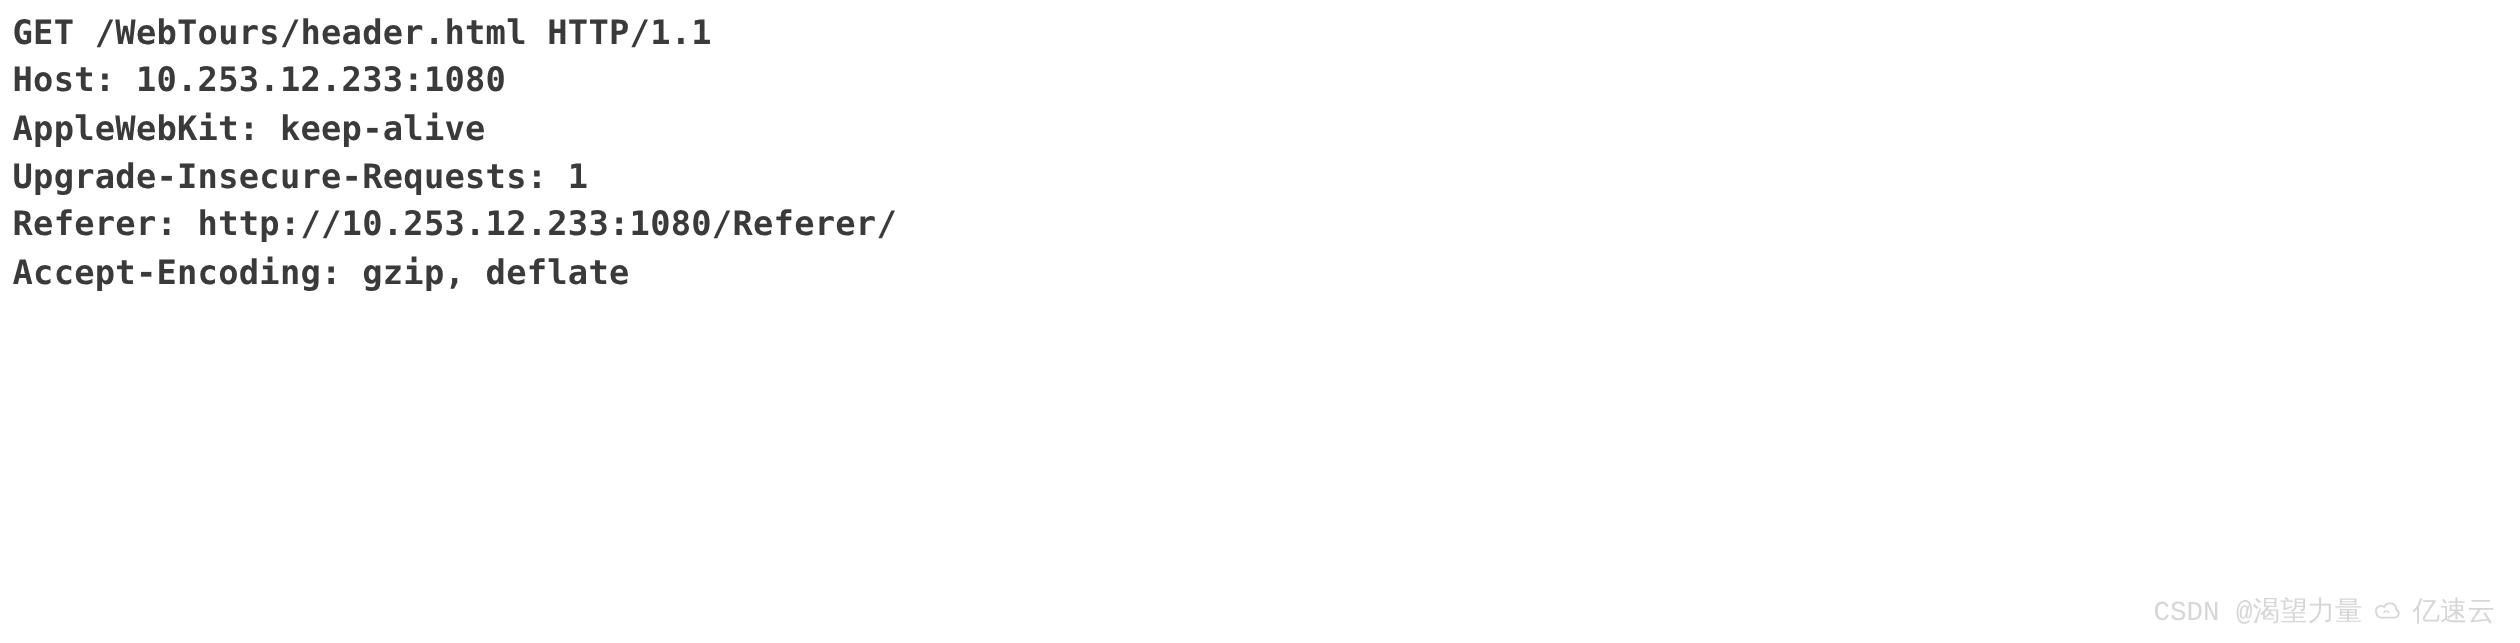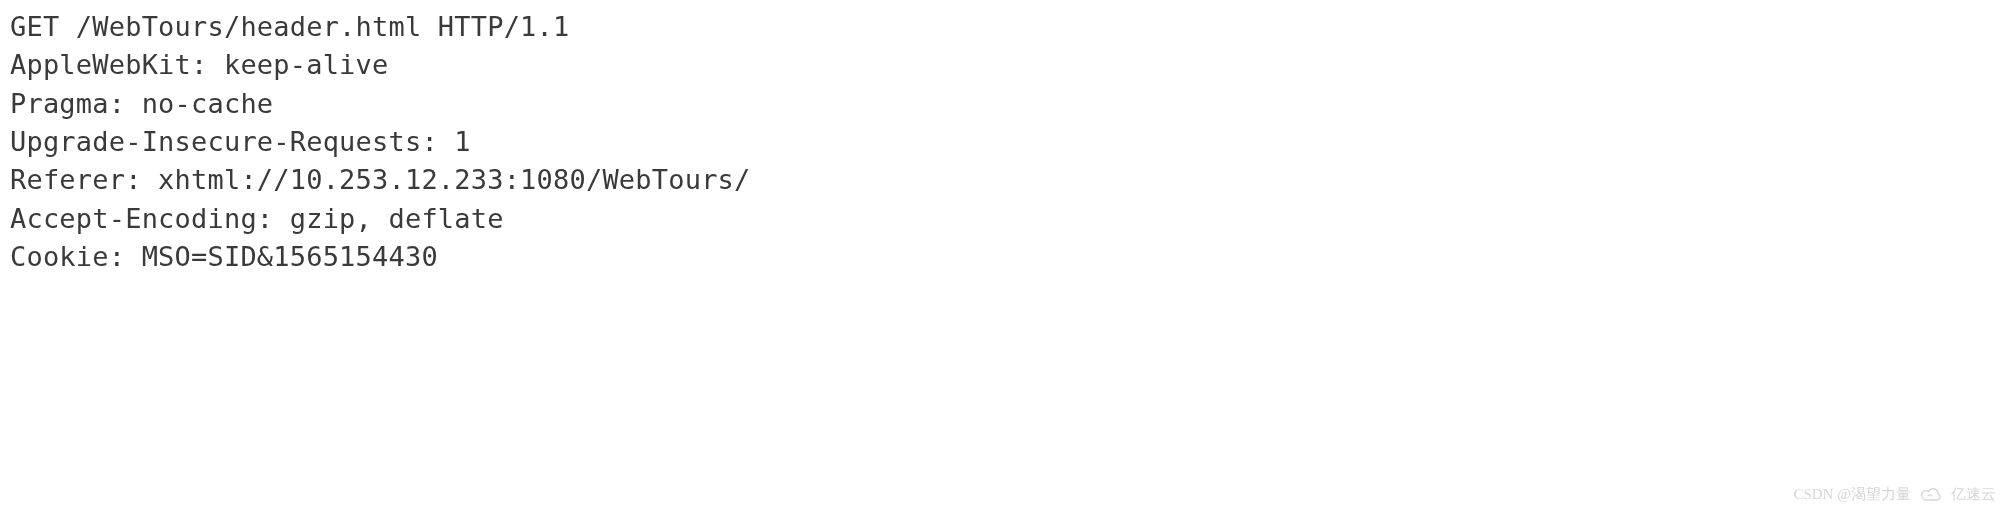--- a/index.html
+++ b/index.html
@@ -12,51 +12,50 @@
       font-family: "Consolas", "Courier New", monospace;
     }
     .http-block {
       padding: 8px 10px;
       font-size: 27px;
       line-height: 1.42;
       color: #3a3a3a;
       white-space: nowrap;
       letter-spacing: 0.2px;
     }
-    .line { display: block; }
+    .line { display: block; font-weight: bold; }
     .watermark {
       position: absolute;
       right: 20px;
       bottom: 10px;
       color: #d6d6d6;
-      font-family: Liberation Serif, serif;
-      font-size: 15px;
+      font-family: Liberation Mono, monospace;
+      font-size: 22px;
       display: flex;
       align-items: center;
       gap: 8px;
       white-space: nowrap;
     }
     .watermark .wm-icon {
       display: inline-flex;
       align-items: center;
       justify-content: center;
     }
     .watermark svg { display: block; }
   </style>
 </head>
 <body>
 
 <pre class="http-block">
     <span class="line">GET /WebTours/header.html HTTP/1.1</span>
+    <span class="line">Host: 10.253.12.233:1080</span>
     <span class="line">AppleWebKit: keep-alive</span>
-    <span class="line">Pragma: no-cache</span>
     <span class="line">Upgrade-Insecure-Requests: 1</span>
-    <span class="line">Referer: xhtml://10.253.12.233:1080/WebTours/</span>
+    <span class="line">Referer: http://10.253.12.233:1080/Referer/</span>
     <span class="line">Accept-Encoding: gzip, deflate</span>
-    <span class="line">Cookie: MSO=SID&amp;1565154430</span>
   </pre>
 
 <div class="watermark">
   <span>CSDN @渴望力量</span>
   <span class="wm-icon">
     <svg width="24" height="16" viewBox="0 0 24 16">
       <path d="M19 6.5a5 5 0 0 0-9.6-1.8A4 4 0 0 0 3 9a4 4 0 0 0 4 4h11.5a3.5 3.5 0 0 0 .5-6.5z" fill="none" stroke="#d6d6d6" stroke-width="1.4"></path>
       <path d="M9 9c1-1.5 3-1.5 4 0" fill="none" stroke="#d6d6d6" stroke-width="1.2" stroke-linecap="round"></path>
     </svg>
   </span>

